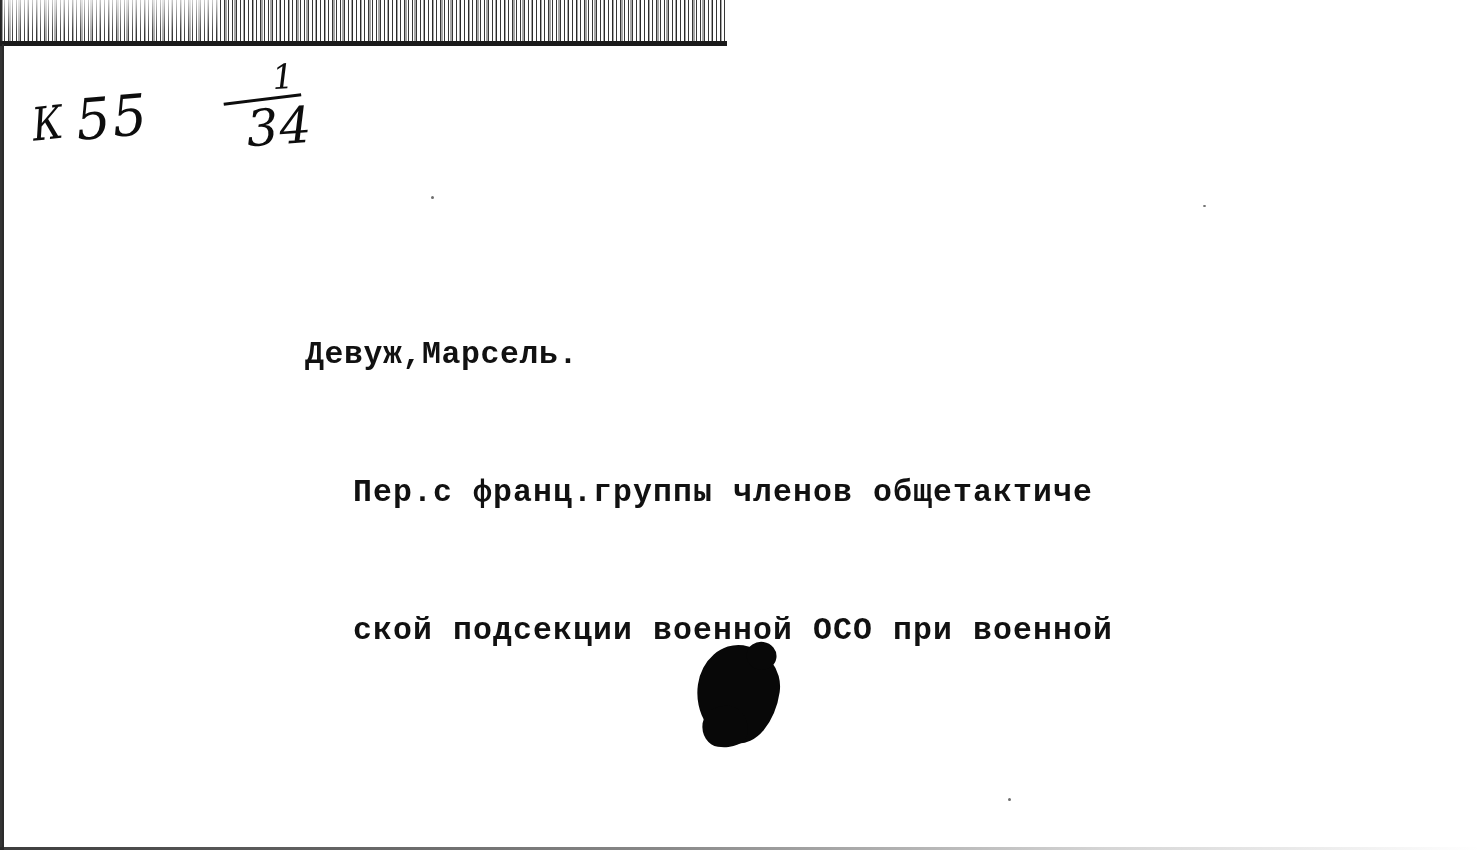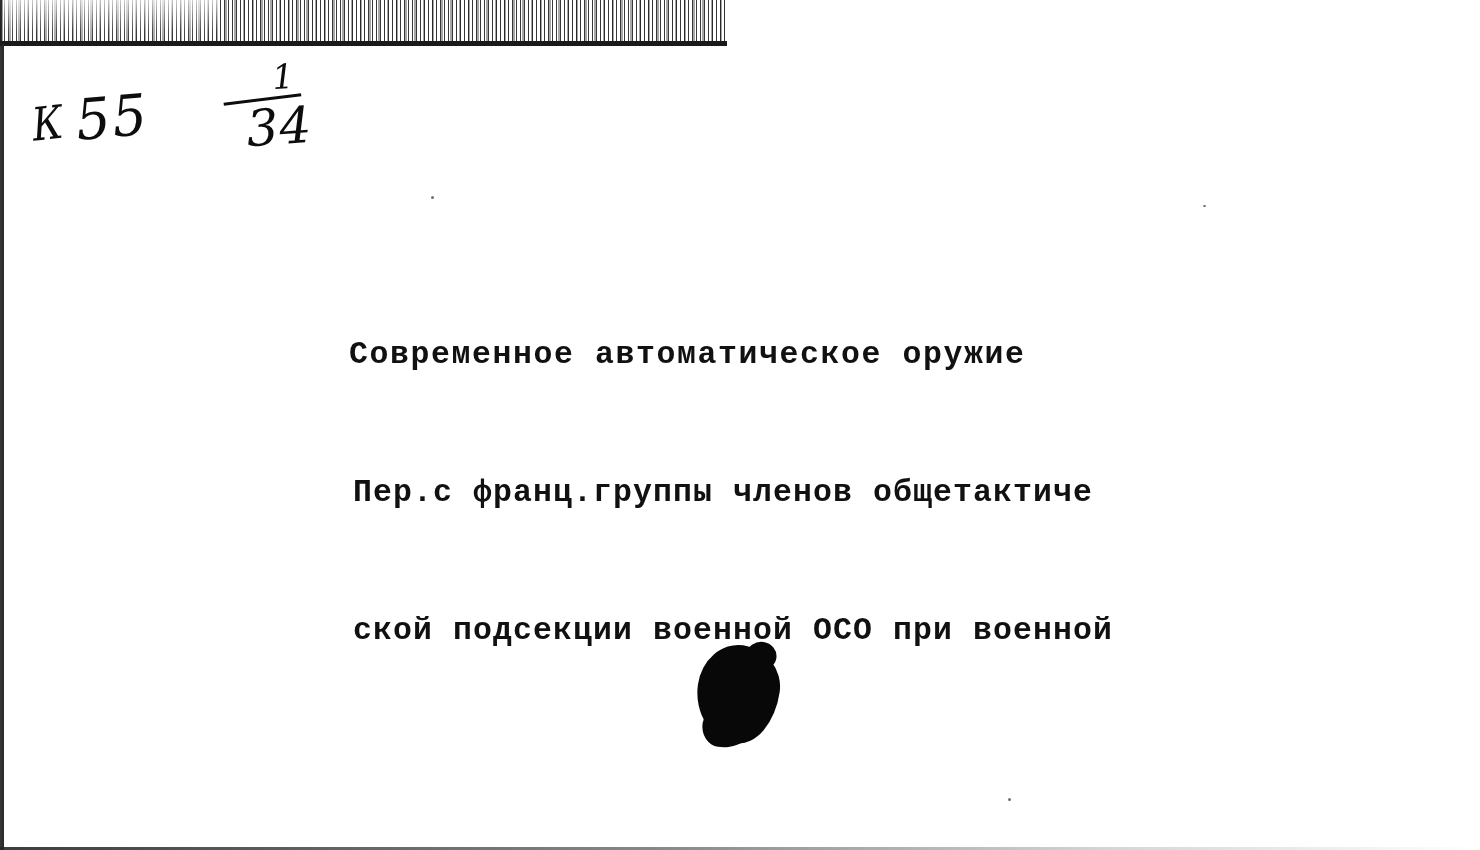--- a/index.html
+++ b/index.html
@@ -204,21 +204,21 @@
     <span class="cn-letter">К</span>
     <span class="cn-main">55</span>
     <span class="cn-frac">
       <span class="cn-num">1</span>
       <span class="cn-bar"></span>
       <span class="cn-den">34</span>
     </span>
   </div>
 
   <div class="record">
-    <span class="line indent1">Современное автоматическое оружие</span>
+    <span class="line author">Девуж,Марсель.</span>
     <span class="line tight">Пер.с франц.группы членов общетактиче</span>
     <span class="line tight">ской подсекции военной ОСО при военной</span>
     
     
     
     
   </div>
 
   <div class="blot"></div>
 

